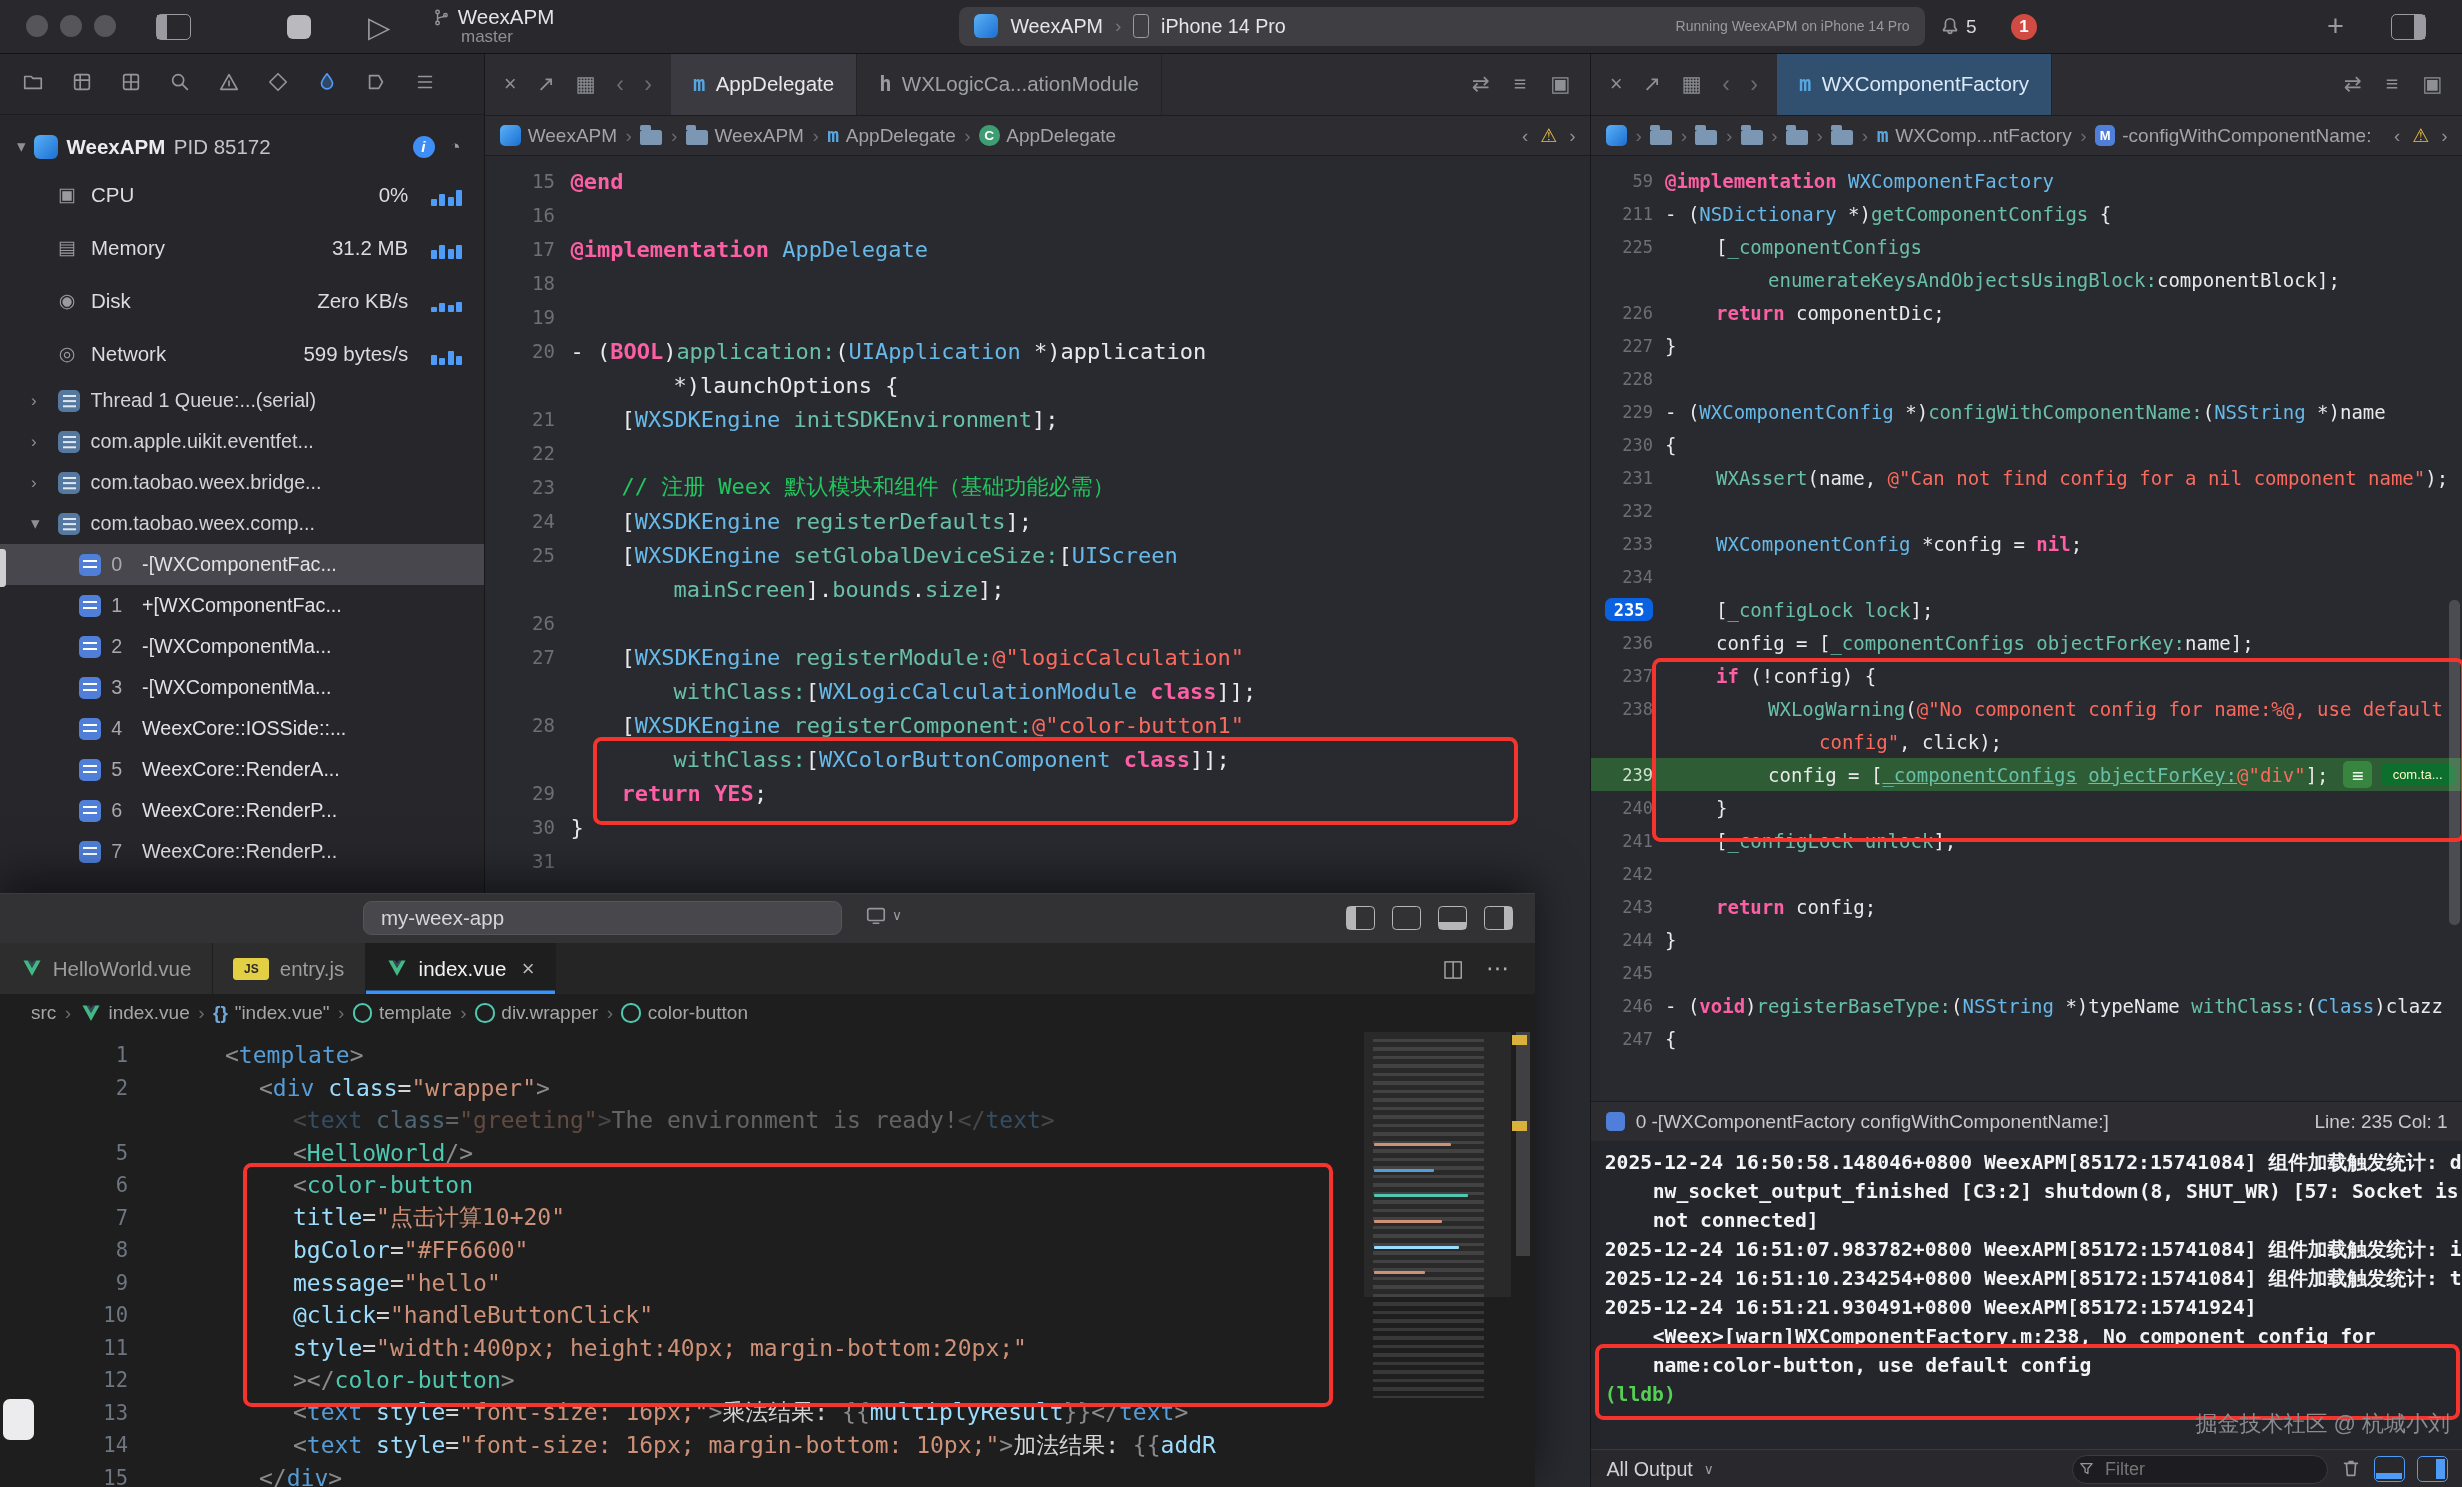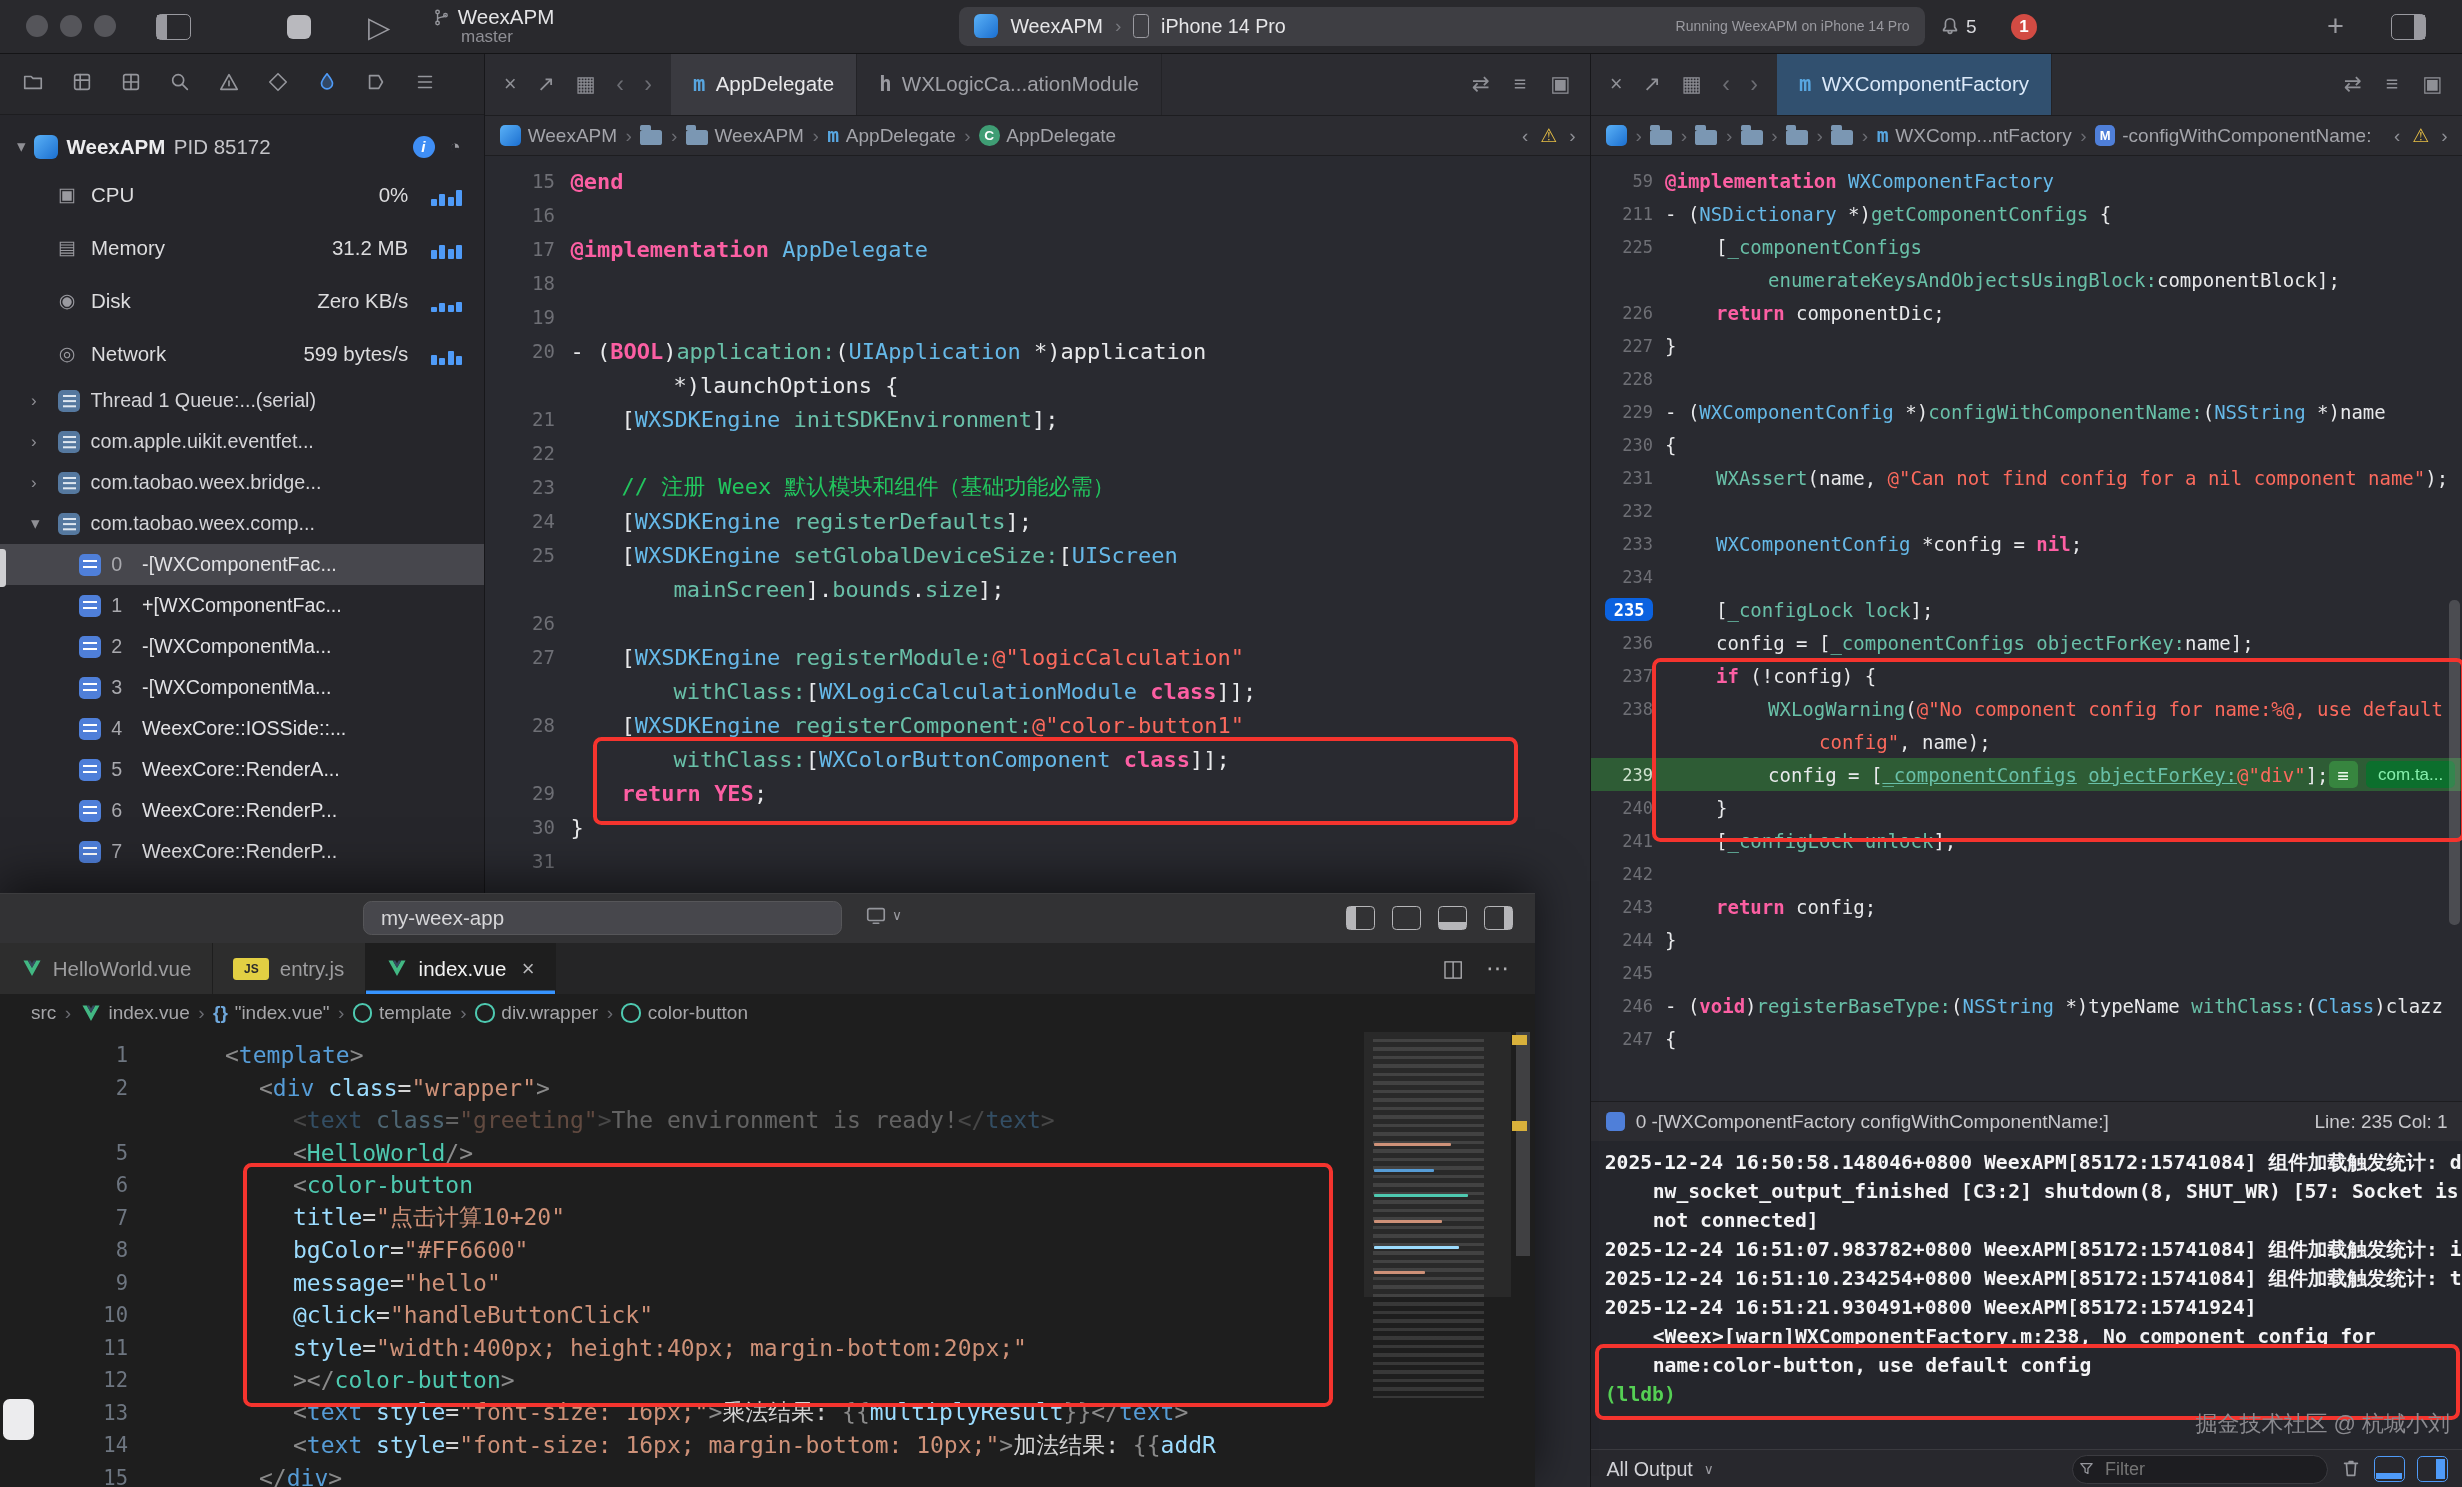--- a/index.html
+++ b/index.html
@@ -108,21 +108,21 @@
   #center-code .ln{width:70px;padding-right:15.4px;font-size:19px;}
   #right-code .ln{width:62px;padding-right:12px;font-size:17px;}
   .lnb{background:#0b62e0;color:#fff;border-radius:6.8px;padding:1.7px 8.5px;font-weight:600;}
   .ct{white-space:pre;}
   .tk-p{color:#e8e9eb}.tk-k{color:#fc5fa3;font-weight:600}.tk-c{color:#66b9e8}.tk-f{color:#69c0a8}
   .tk-fu{color:#69c0a8;text-decoration:underline}.tk-s{color:#fc6a5d}.tk-m{color:#22c55e}
   .cl.exec{background:#2e5c35;}
   .cl.exec .ln{color:#cfe2cf;}
   .spacer{flex:1;}
   .exec-menu{width:29px;height:27px;border-radius:5.1px;background:#37853f;color:#eaf6ea;display:flex;align-items:center;justify-content:center;font-size:19px;margin-right:8.5px;flex:none;}
-  .exec-badge{background:#0c6f2d;color:#86efac;font-size:17px;padding:3.4px 12px;border-radius:5.1px;margin-right:8.5px;font-family:"Liberation Sans",sans-serif;flex:none;}
+  .exec-badge{background:#0c6f2d;color:#fef9c3;font-size:13px;padding:3.4px 12px;border-radius:5.1px;margin-right:8.5px;font-family:"Liberation Sans",sans-serif;flex:none;}
   #right-scroll{position:absolute;right:3.4px;top:547px;width:10.3px;height:325px;background:rgba(255,255,255,.16);border-radius:5.1px;}
 
   
   #console-head{position:absolute;left:0;right:0;top:1048px;height:39px;background:#2c2c31;border-top:0.9px solid #1d1d20;border-bottom:0.9px solid #1d1d20;
                 display:flex;align-items:center;gap:10.3px;padding:0 15.4px;font-size:19px;color:#c9c9cd;}
   .ch-ic{width:19px;height:19px;border-radius:4.3px;background:#4f7fd9;flex:none;}
   #console-pos{margin-left:auto;}
   #console-body{position:absolute;left:0;right:0;top:1088px;height:308px;background:#25262c;padding:6.8px 0 0 13.7px;box-sizing:border-box;
                 font-family:"DejaVu Sans Mono",monospace;font-size:19.7px;color:#f4f4f6;font-weight:600;overflow:hidden;}
   .con-line{height:29px;line-height:29px;white-space:pre;}
@@ -548,21 +548,21 @@
         <div class="cl"><span class="ln">229</span><span class="ct" style="margin-left: 0px;"><span class="tk-p">- (</span><span class="tk-c">WXComponentConfig</span><span class="tk-p"> *)</span><span class="tk-f">configWithComponentName:</span><span class="tk-p">(</span><span class="tk-c">NSString</span><span class="tk-p"> *)name</span></span></div>
         <div class="cl"><span class="ln">230</span><span class="ct" style="margin-left: 0px;"><span class="tk-p">{</span></span></div>
         <div class="cl"><span class="ln">231</span><span class="ct" style="margin-left: 51px;"><span class="tk-f">WXAssert</span><span class="tk-p">(name, </span><span class="tk-s">@"Can not find config for a nil component name"</span><span class="tk-p">);</span></span></div>
         <div class="cl"><span class="ln">232</span><span class="ct" style="margin-left: 51px;"></span></div>
         <div class="cl"><span class="ln">233</span><span class="ct" style="margin-left: 51px;"><span class="tk-c">WXComponentConfig</span><span class="tk-p"> *config = </span><span class="tk-k">nil</span><span class="tk-p">;</span></span></div>
         <div class="cl"><span class="ln">234</span><span class="ct" style="margin-left: 51px;"></span></div>
         <div class="cl"><span class="ln"><span class="lnb">235</span></span><span class="ct" style="margin-left: 51px;"><span class="tk-p">[</span><span class="tk-f">_configLock</span><span class="tk-p"> </span><span class="tk-f">lock</span><span class="tk-p">];</span></span></div>
         <div class="cl"><span class="ln">236</span><span class="ct" style="margin-left: 51px;"><span class="tk-p">config = [</span><span class="tk-f">_componentConfigs</span><span class="tk-p"> </span><span class="tk-f">objectForKey:</span><span class="tk-p">name];</span></span></div>
         <div class="cl"><span class="ln">237</span><span class="ct" style="margin-left: 51px;"><span class="tk-k">if</span><span class="tk-p"> (!config) {</span></span></div>
         <div class="cl"><span class="ln">238</span><span class="ct" style="margin-left: 103px;"><span class="tk-f">WXLogWarning</span><span class="tk-p">(</span><span class="tk-s">@"No component config for name:%@, use default</span></span></div>
-        <div class="cl"><span class="ln"></span><span class="ct" style="margin-left: 154px;"><span class="tk-s">config"</span><span class="tk-p">, name);</span></span></div>
+        <div class="cl"><span class="ln"></span><span class="ct" style="margin-left: 154px;"><span class="tk-s">config"</span><span class="tk-p">, click);</span></span></div>
         <div class="cl exec"><span class="ln">239</span><span class="ct" style="margin-left: 103px;"><span class="tk-p">config = [</span><span class="tk-fu">_componentConfigs</span><span class="tk-p"> </span><span class="tk-fu">objectForKey:</span><span class="tk-s">@"div"</span><span class="tk-p">];</span></span><span class="spacer"></span><span class="exec-menu">≡</span><span class="exec-badge">com.ta...</span></div>
         <div class="cl"><span class="ln">240</span><span class="ct" style="margin-left: 51px;"><span class="tk-p">}</span></span></div>
         <div class="cl"><span class="ln">241</span><span class="ct" style="margin-left: 51px;"><span class="tk-p">[</span><span class="tk-f">_configLock</span><span class="tk-p"> </span><span class="tk-f">unlock</span><span class="tk-p">];</span></span></div>
         <div class="cl"><span class="ln">242</span><span class="ct" style="margin-left: 51px;"></span></div>
         <div class="cl"><span class="ln">243</span><span class="ct" style="margin-left: 51px;"><span class="tk-k">return</span><span class="tk-p"> config;</span></span></div>
         <div class="cl"><span class="ln">244</span><span class="ct" style="margin-left: 0px;"><span class="tk-p">}</span></span></div>
         <div class="cl"><span class="ln">245</span><span class="ct" style="margin-left: 0px;"></span></div>
         <div class="cl"><span class="ln">246</span><span class="ct" style="margin-left: 0px;"><span class="tk-p">- (</span><span class="tk-k">void</span><span class="tk-p">)</span><span class="tk-f">registerBaseType:</span><span class="tk-p">(</span><span class="tk-c">NSString</span><span class="tk-p"> *)typeName </span><span class="tk-f">withClass:</span><span class="tk-p">(</span><span class="tk-c">Class</span><span class="tk-p">)clazz</span></span></div>
         <div class="cl"><span class="ln">247</span><span class="ct" style="margin-left: 0px;"><span class="tk-p">{</span></span></div>
       </div>

